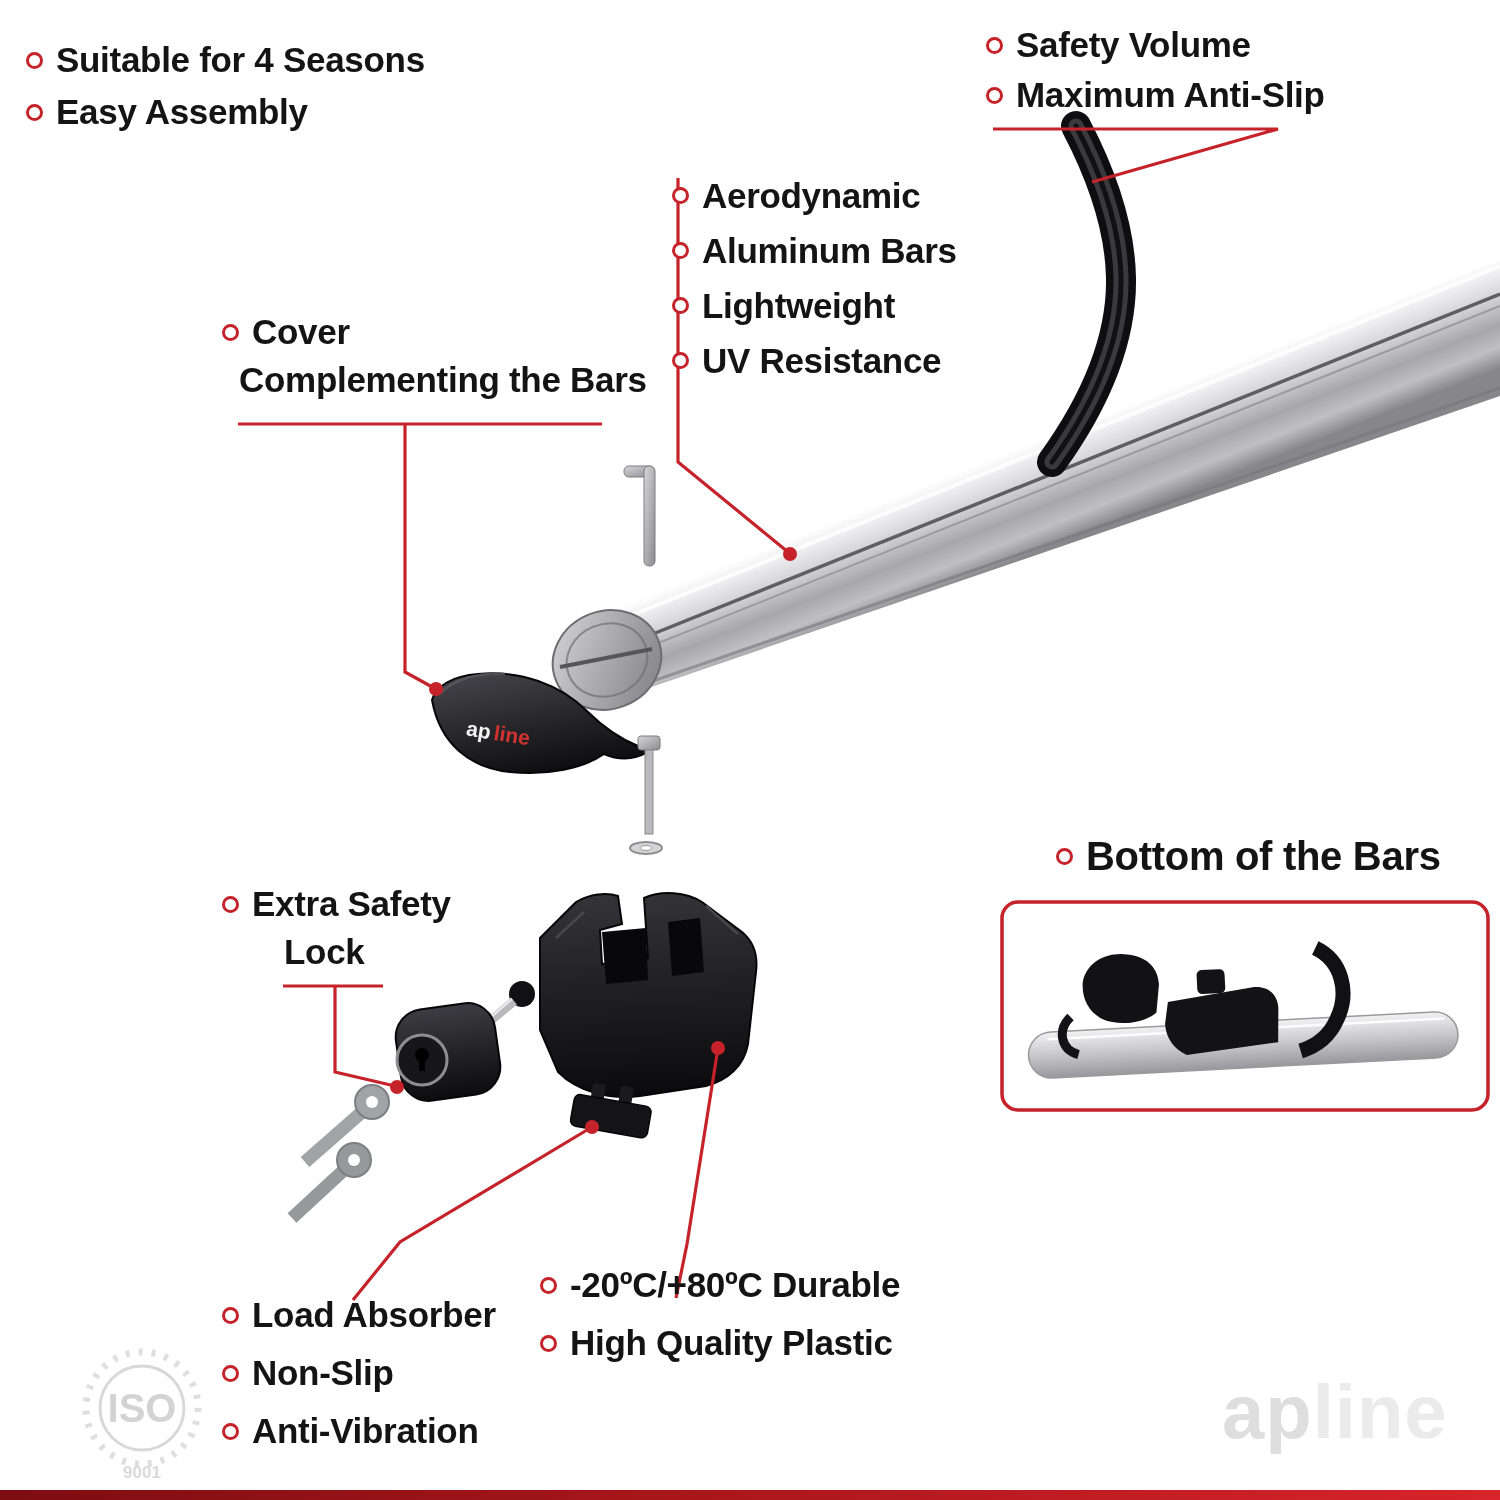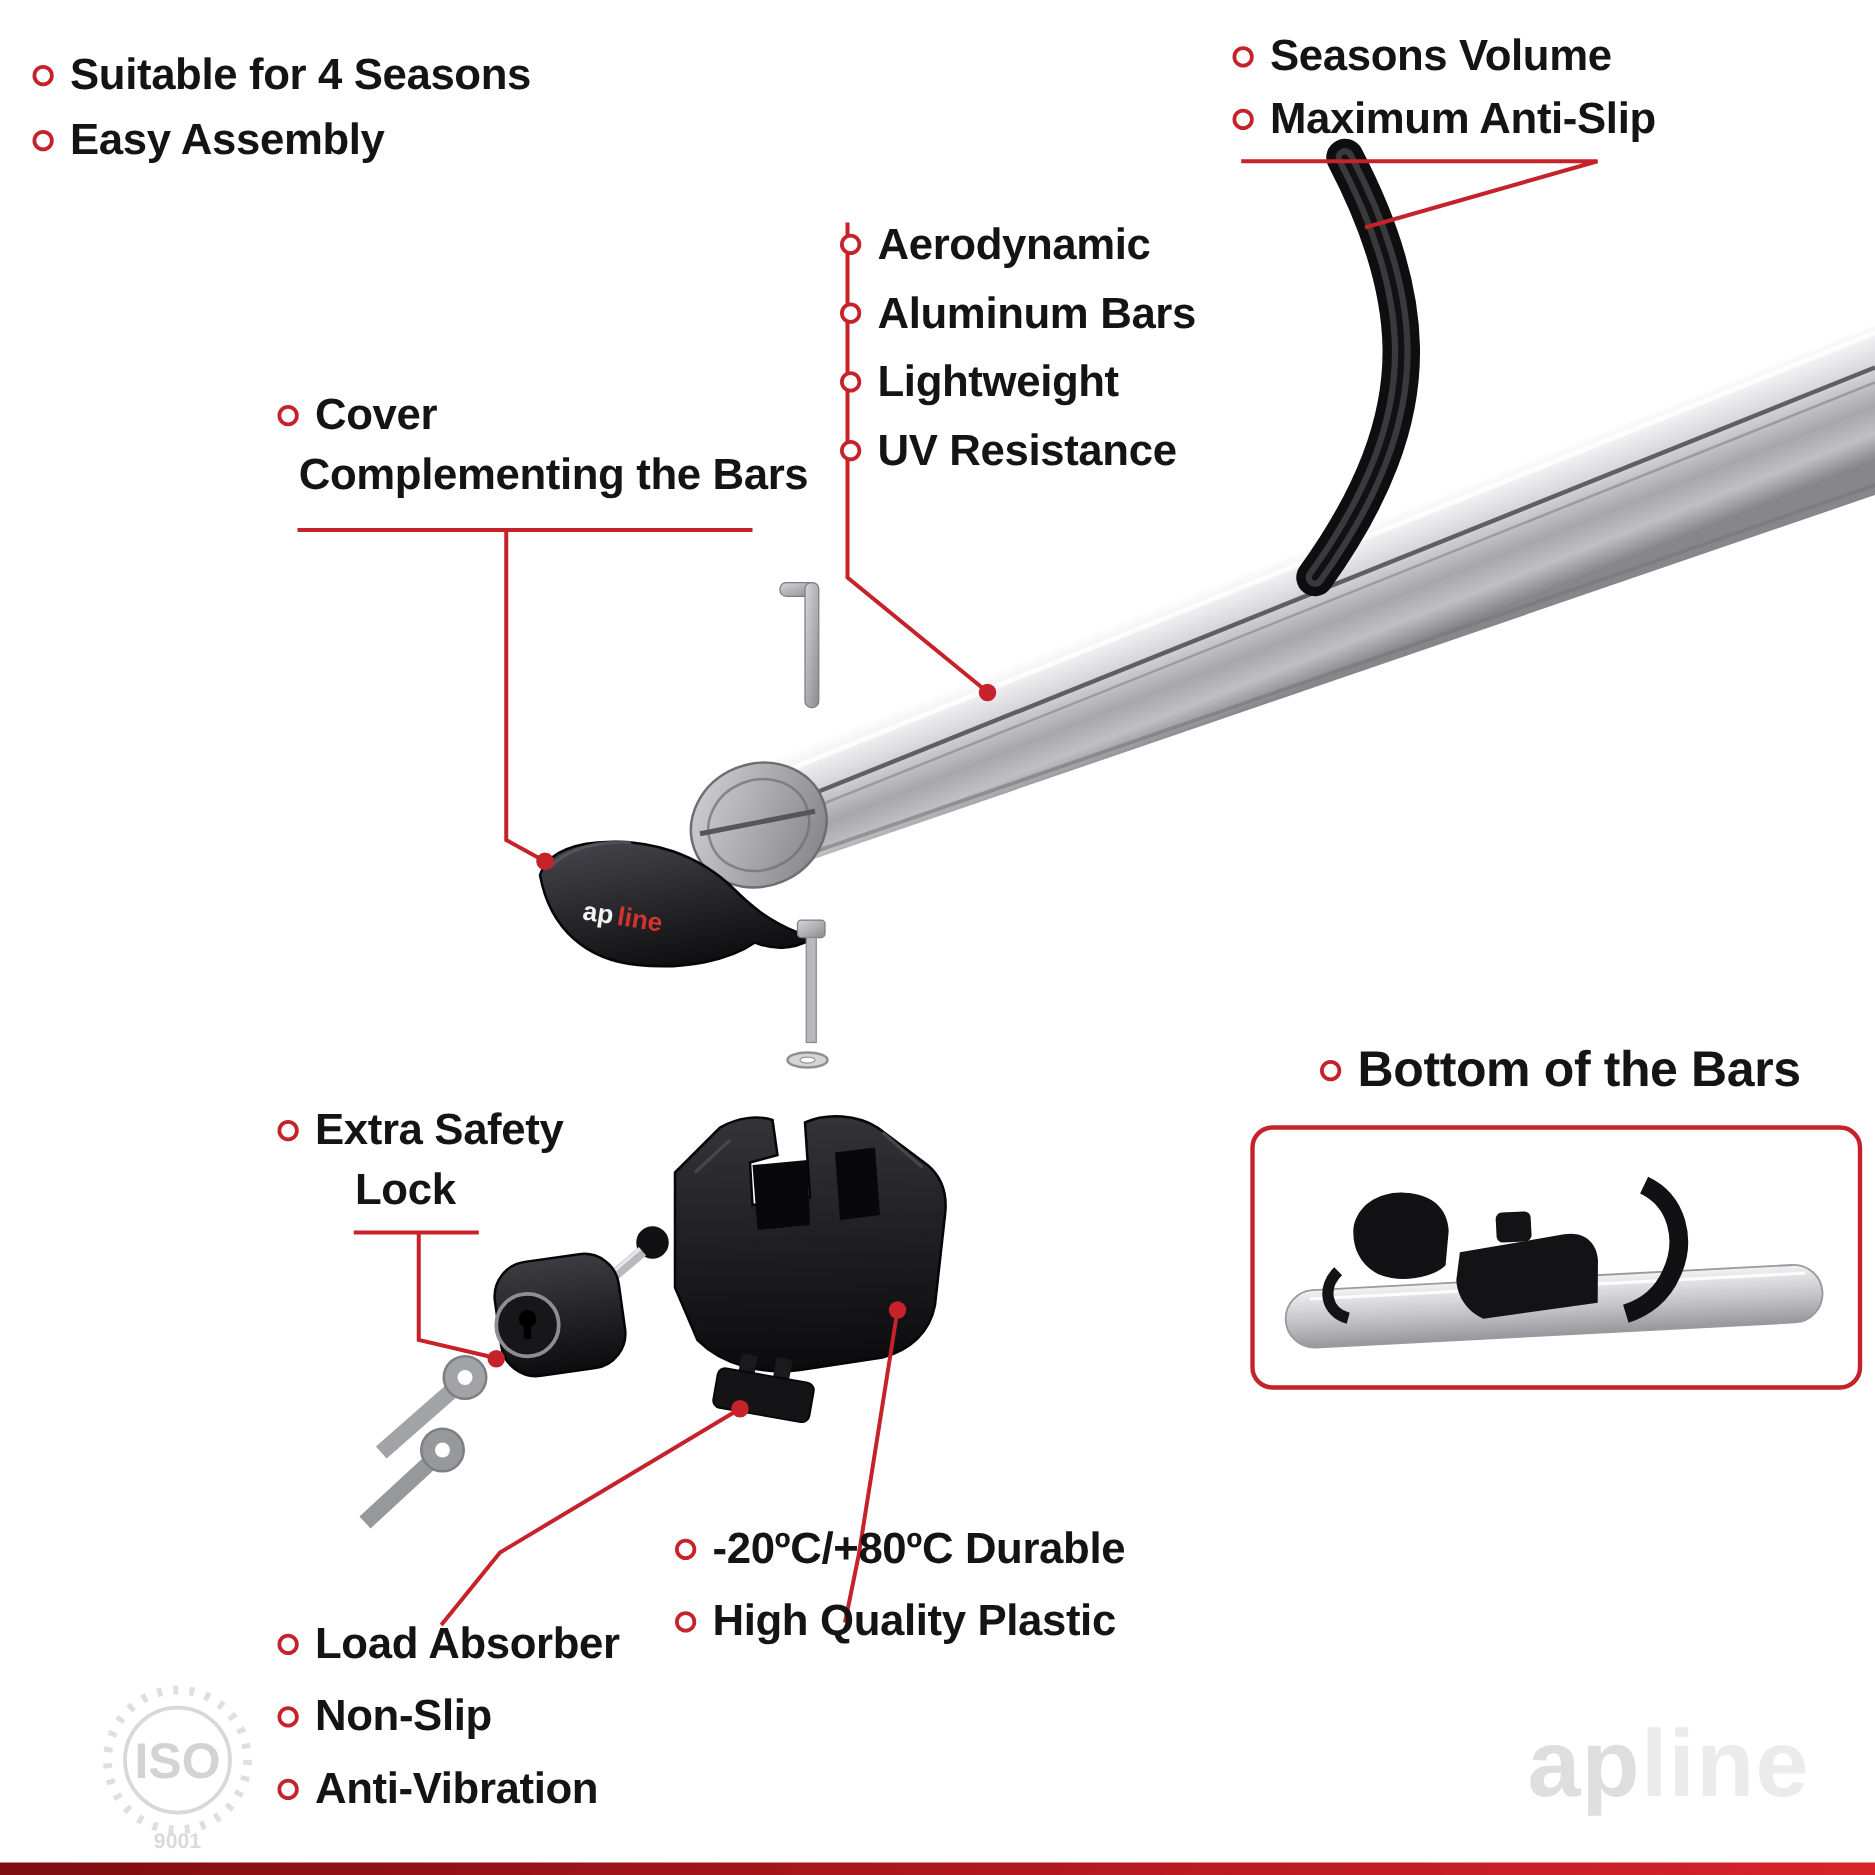--- a/index.html
+++ b/index.html
@@ -196,21 +196,21 @@
     </div>
     <div class="note-row">
       <span class="ring"></span>
       <span class="note-text">Easy Assembly</span>
     </div>
   </div>
 
   <div class="label-block rows-50" style="left:986px; top:20px;">
     <div class="note-row">
       <span class="ring"></span>
-      <span class="note-text">Seasons Volume</span>
+      <span class="note-text">Safety Volume</span>
     </div>
     <div class="note-row">
       <span class="ring"></span>
       <span class="note-text">Maximum Anti-Slip</span>
     </div>
   </div>
 
   <div class="label-block rows-55" style="left:662px; top:168px;">
     <div class="note-row" style="padding-left:10px;">
       <span class="ring"></span>
@@ -261,21 +261,21 @@
     <div class="note-row">
       <span class="ring"></span>
       <span class="note-text">Non-Slip</span>
     </div>
     <div class="note-row">
       <span class="ring"></span>
       <span class="note-text">Anti-Vibration</span>
     </div>
   </div>
 
-  <div class="label-block rows-58" style="left:540px; top:1210px;">
+  <div class="label-block rows-58" style="left:540px; top:1256px;">
     <div class="note-row">
       <span class="ring"></span>
       <span class="note-text">-20ºC/+80ºC Durable</span>
     </div>
     <div class="note-row">
       <span class="ring"></span>
       <span class="note-text">High Quality Plastic</span>
     </div>
   </div>
 

